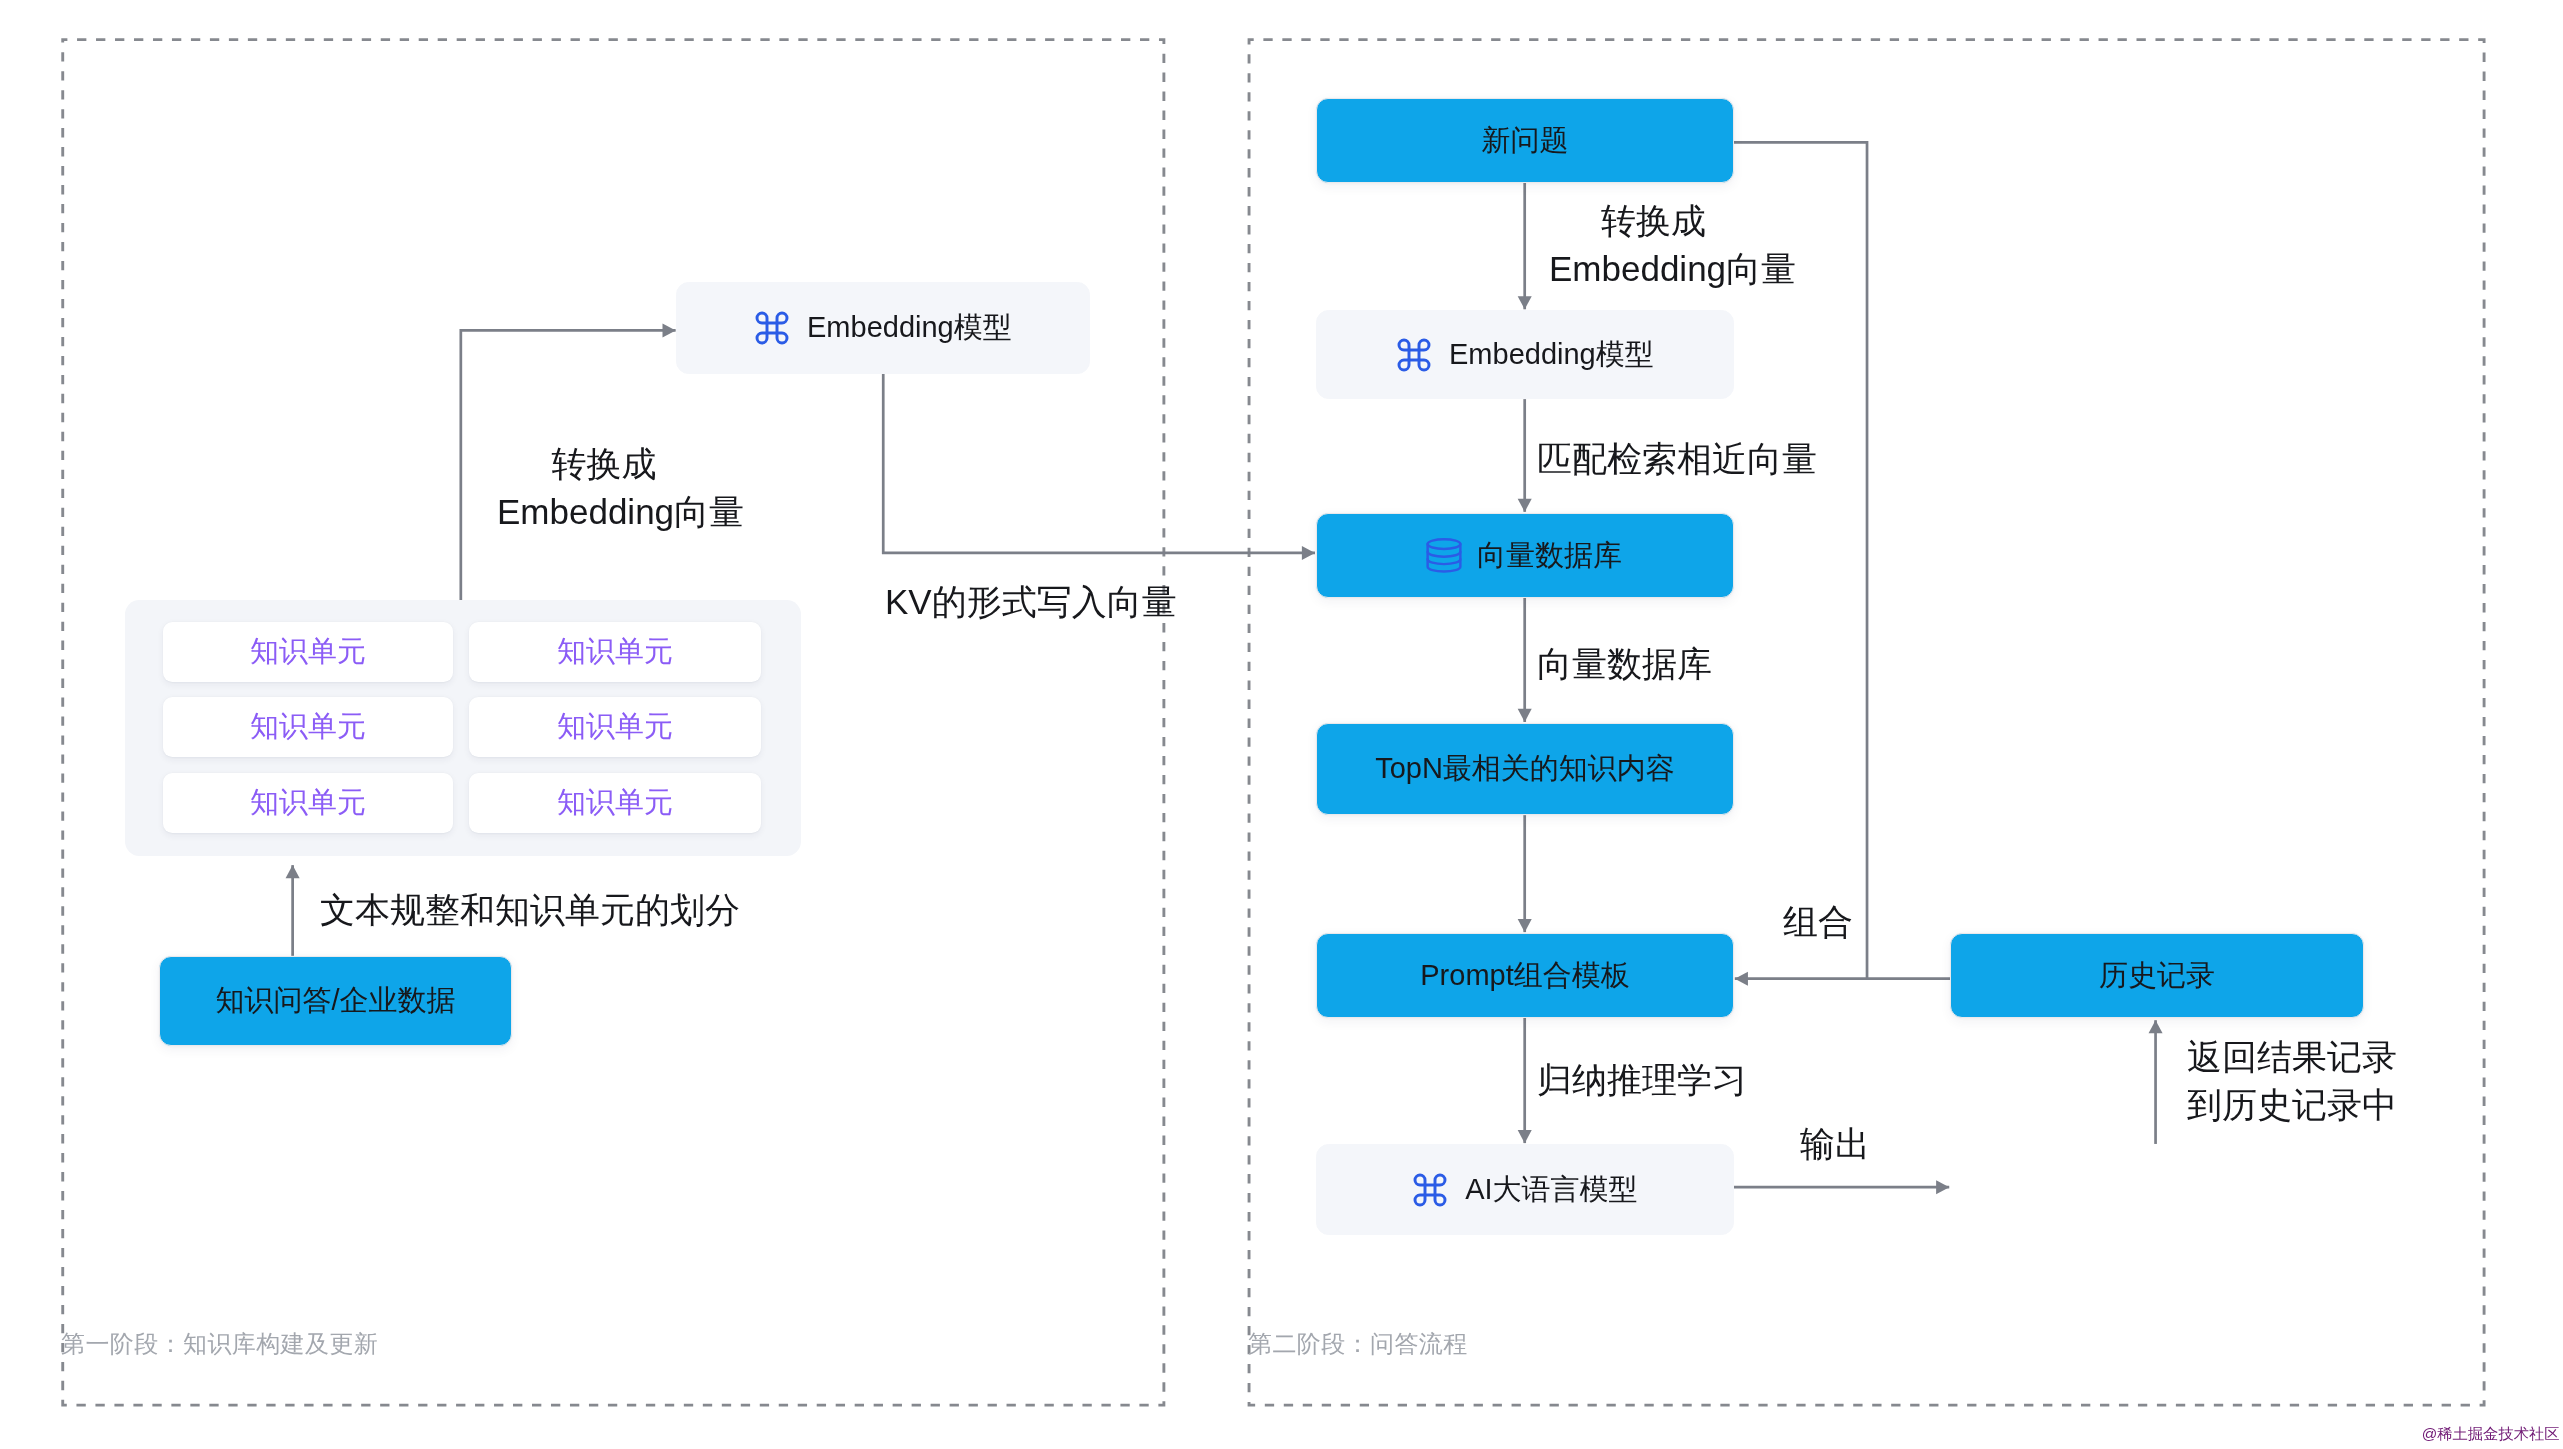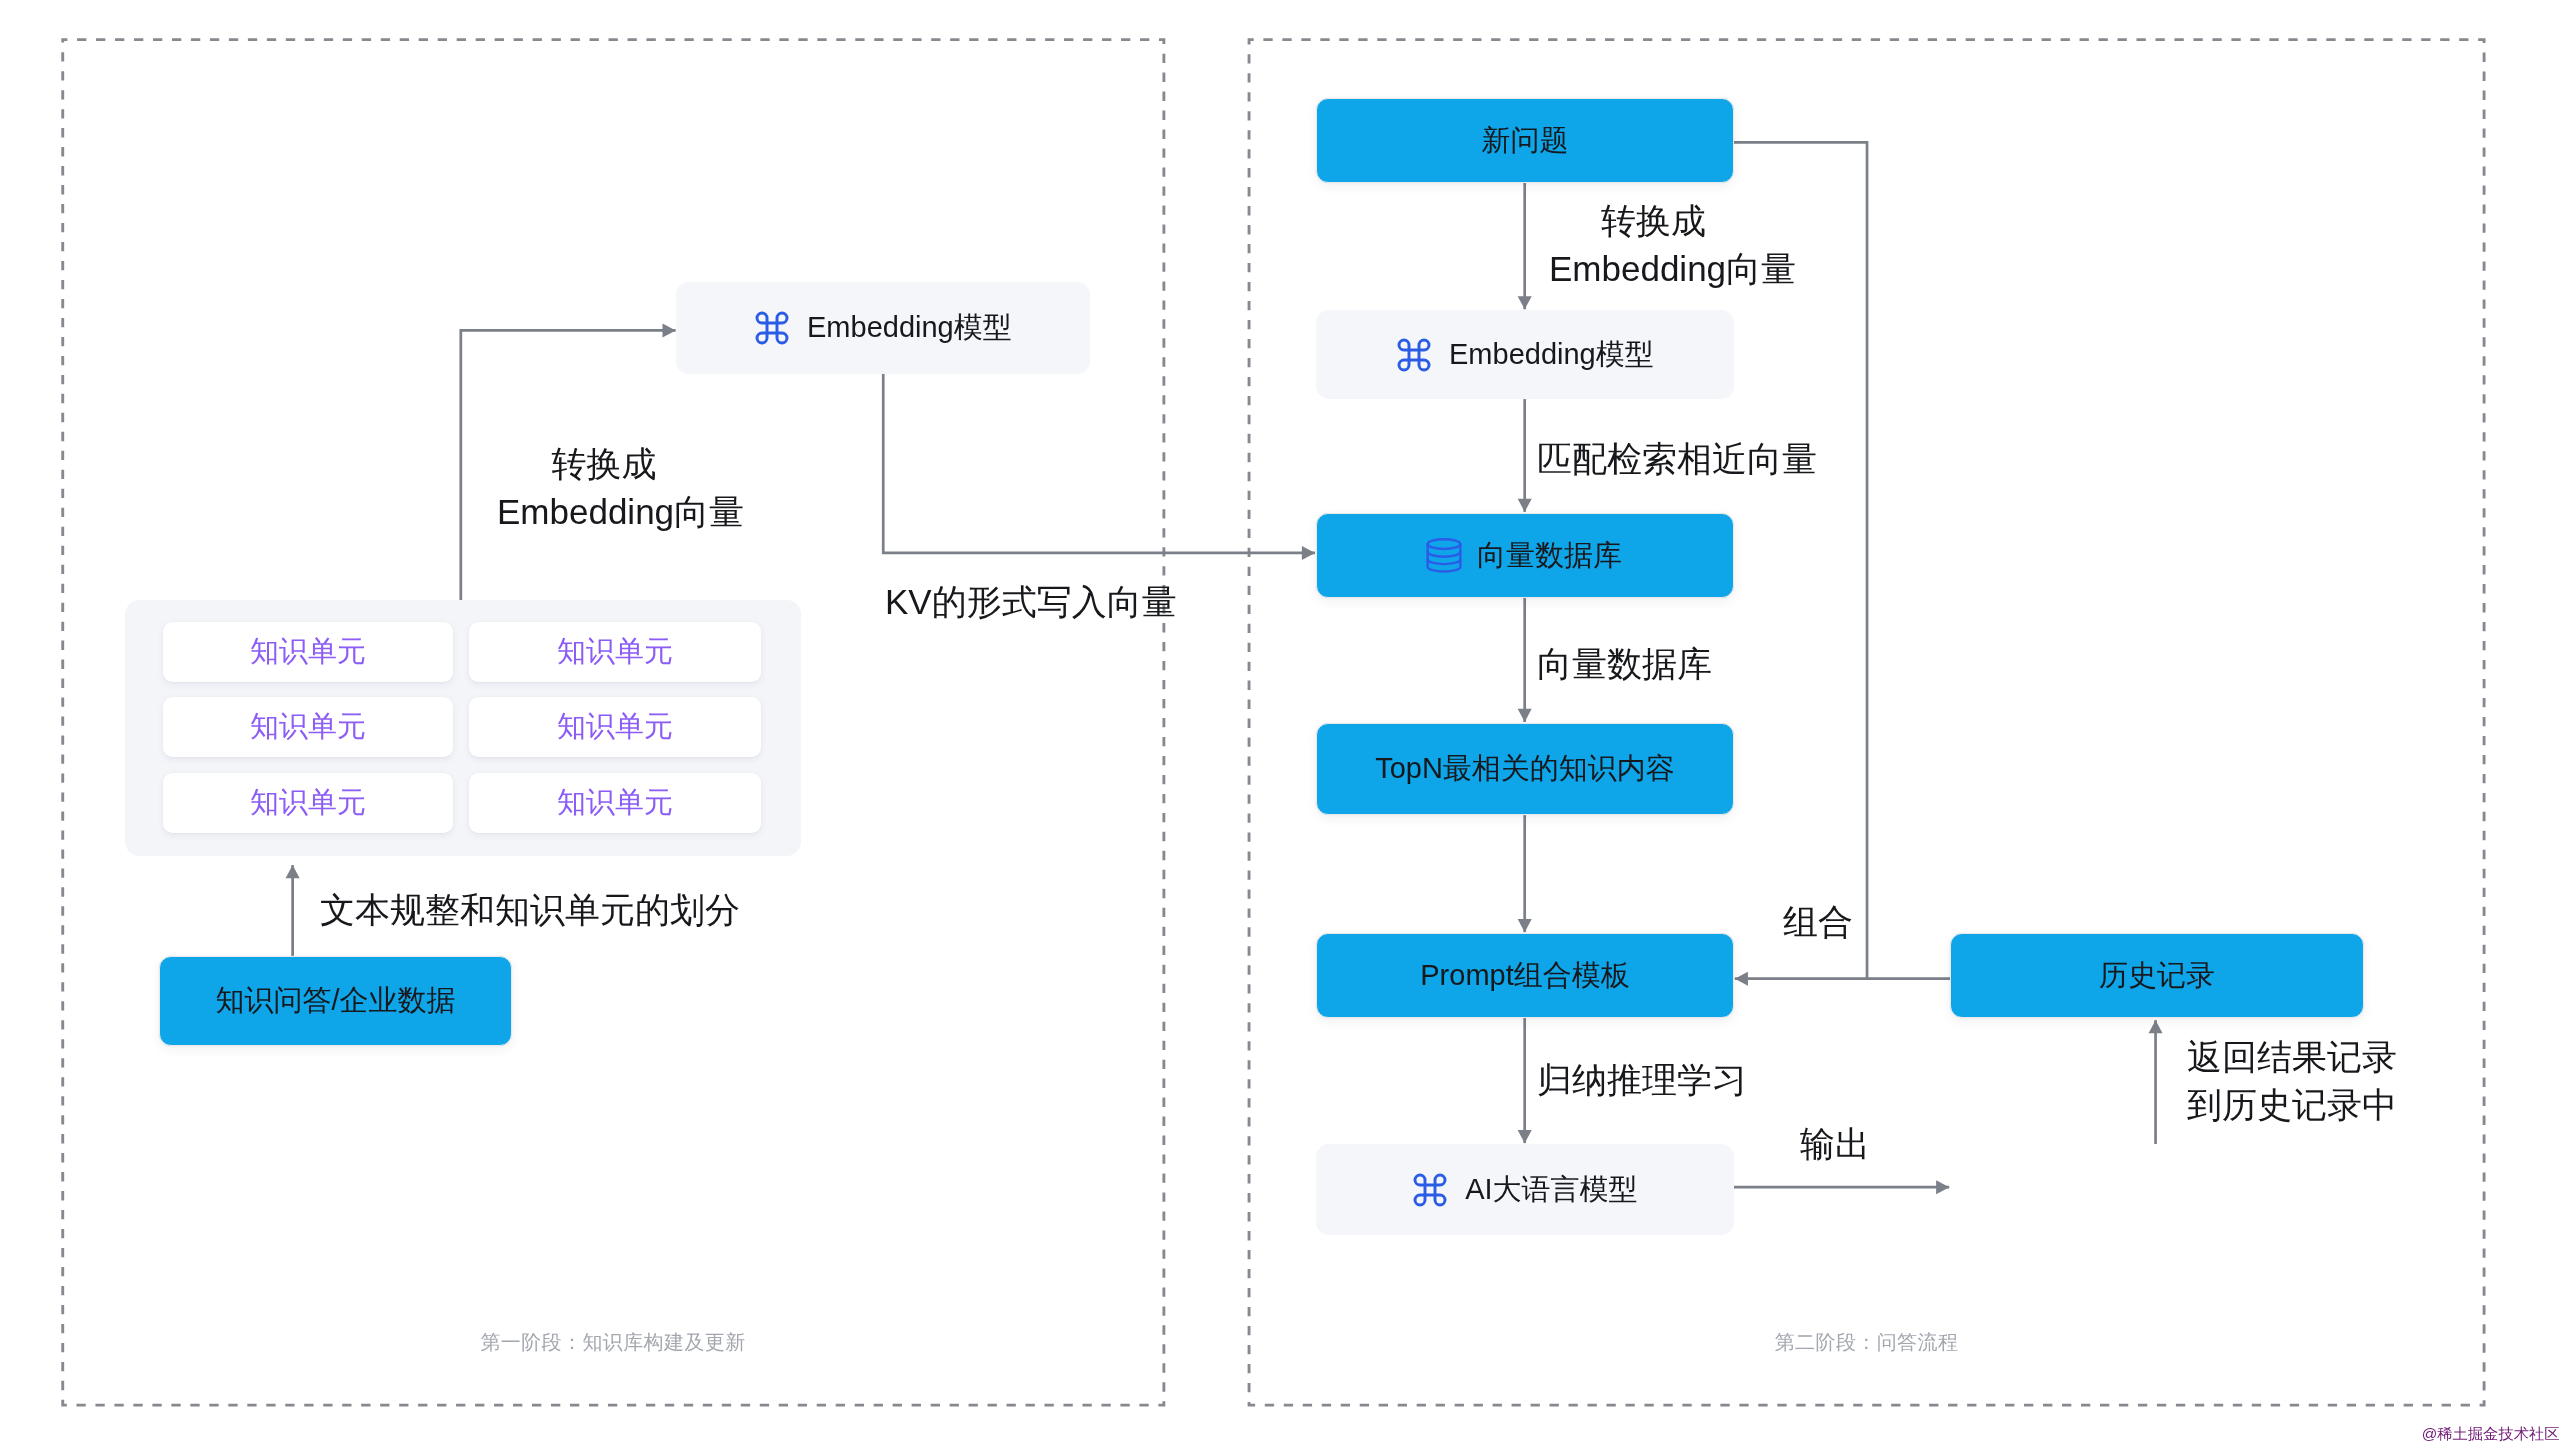--- a/index.html
+++ b/index.html
@@ -9,25 +9,25 @@
     font-family:"Liberation Sans", sans-serif;
     -webkit-font-smoothing:antialiased;
   }
   #stage{position:absolute;left:0;top:0;width:2563px;height:1449px;background:#fff;}
 
   
   #frames{position:absolute;left:0;top:0;width:2563px;height:1449px;overflow:visible;pointer-events:none;}
 
   .stage-label{
     position:absolute;
-    font-size:20px;
+    font-size:24px;
     color:#a3a7ae;
     letter-spacing:0.4px;
     white-space:nowrap;
-    text-align:center;
+    text-align:left;
     line-height:1;
   }
 
   
   .node{
     position:absolute;
     box-sizing:border-box;
     background:#0ea5e9;
     border:1.4px solid #e9e9ec;
     border-radius:12px;

